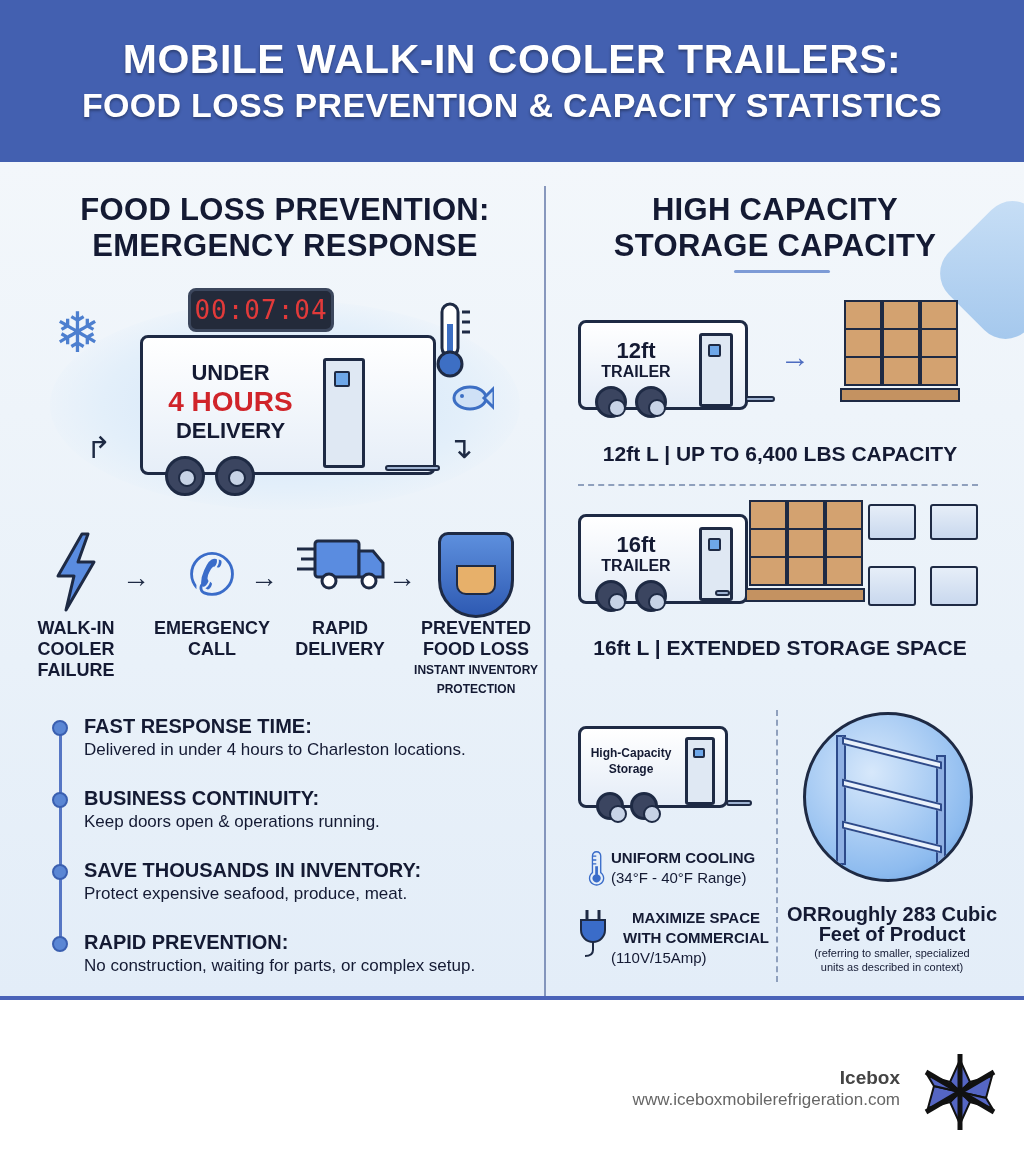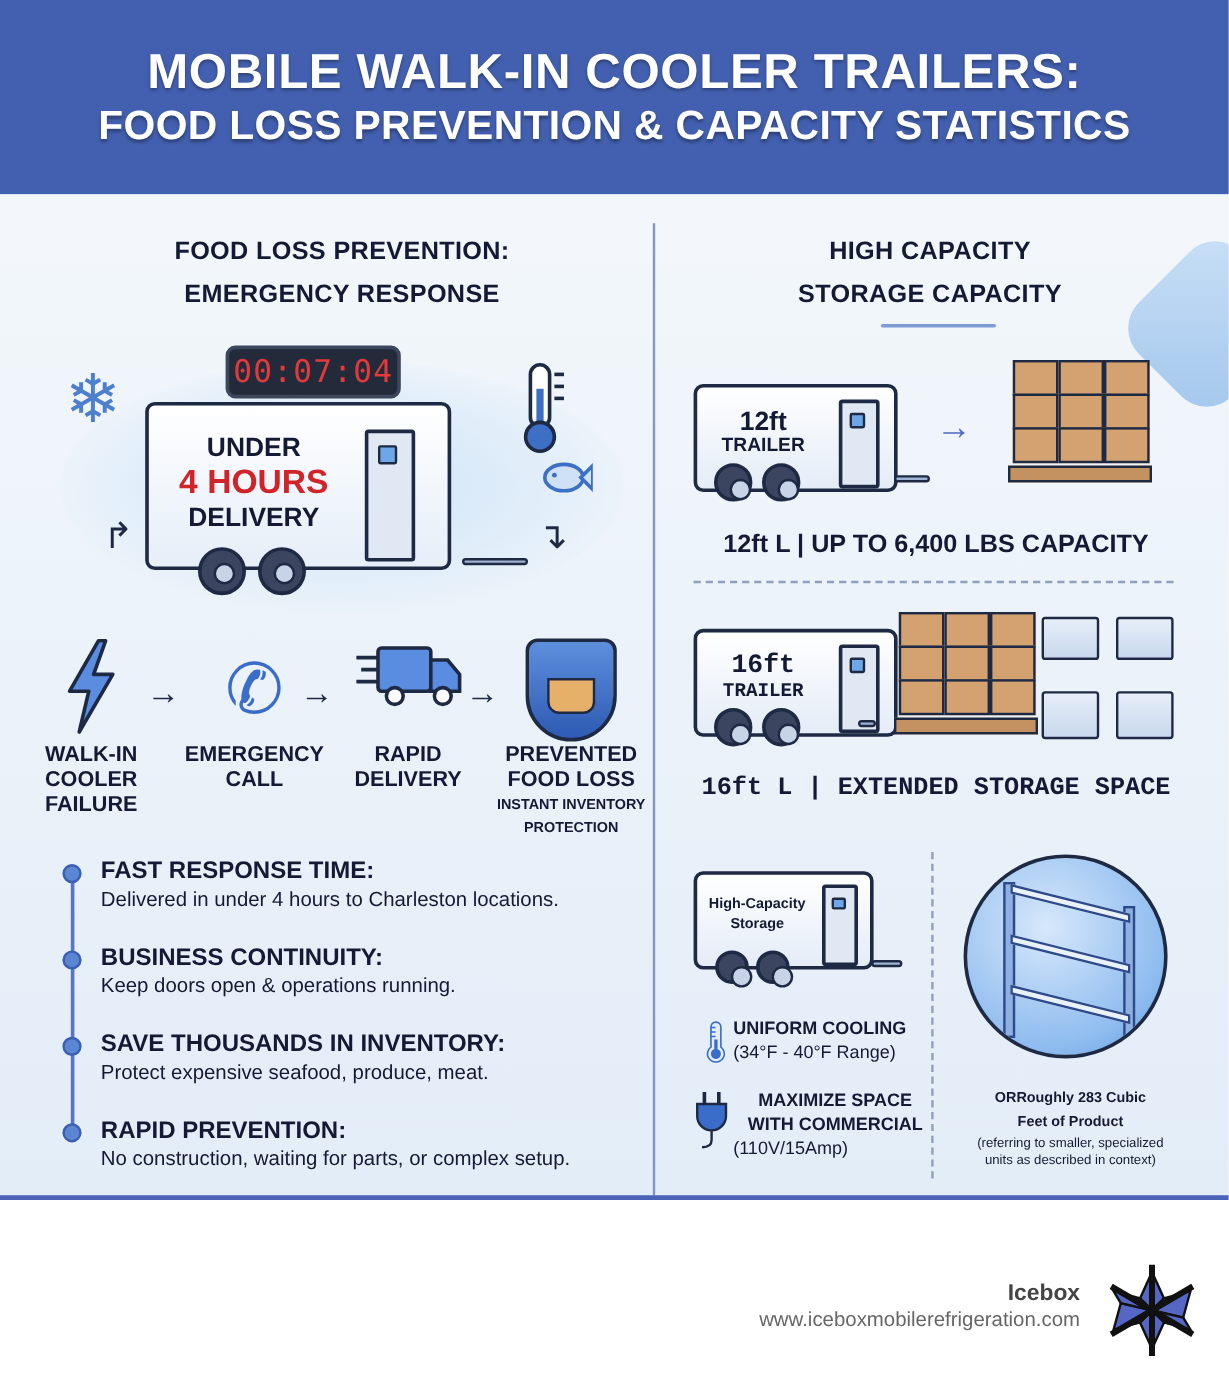--- a/index.html
+++ b/index.html
@@ -26,30 +26,30 @@
   .main-bottom-rule { position: absolute; left: 0; top: 996px; width: 1024px; height: 4px; background: #4a63b8; }
 
   .deco-wave {
     position: absolute; right: -40px; top: 48px; width: 110px; height: 120px;
     background: linear-gradient(135deg, #bfdaf5, #8fbbe9);
     border-radius: 30px; transform: rotate(45deg); opacity: 0.8;
   }
 
   .col-divider { position: absolute; left: 544px; top: 24px; width: 2px; height: 820px; background: #5a6fa3; opacity: 0.7; }
 
-  .sec-title { position: absolute; text-align: center; font-weight: 700; font-size: 21px; line-height: 36px; color: #141a33; letter-spacing: 0.3px; }
+  .sec-title { position: absolute; text-align: center; font-weight: 700; font-size: 31px; line-height: 36px; color: #141a33; letter-spacing: 0.3px; }
   .sec-title.left { left: 30px; width: 510px; top: 30px; }
   .sec-title.right { left: 560px; width: 430px; top: 30px; }
   .title-underline { position: absolute; left: 734px; top: 108px; width: 96px; height: 3px; background: #7d9bd6; border-radius: 2px; }
 
   
   .hero { position: absolute; left: 30px; top: 118px; width: 500px; height: 240px; }
   .hero-blob { position: absolute; left: 20px; top: 20px; width: 470px; height: 210px; border-radius: 50%; background: radial-gradient(ellipse at center, #cfe3f7 0%, #e3effa 55%, rgba(240,246,252,0) 75%); }
   .timer { position: absolute; left: 158px; top: 8px; width: 146px; height: 44px; background: #232a3a; border: 3px solid #3c475d; border-radius: 8px; color: #e23a3a; font-family: "DejaVu Sans Mono", monospace; font-size: 26px; text-align: center; line-height: 38px; letter-spacing: 1px; }
-  .trailer-big { position: absolute; left: 91px; top: 55px; width: 255px; height: 140px; background: linear-gradient(180deg, #ffffff, #e6eef8); border: 3px solid #1e2a44; border-radius: 8px; }
+  .trailer-big { position: absolute; left: 110px; top: 55px; width: 296px; height: 140px; background: linear-gradient(180deg, #ffffff, #e6eef8); border: 3px solid #1e2a44; border-radius: 8px; }
   .trailer-big .txt { position: absolute; left: 0; top: 22px; width: 175px; text-align: center; font-weight: 700; }
   .trailer-big .t1 { font-size: 22px; color: #141a33; }
   .trailer-big .t2 { font-size: 28px; color: #d0242a; line-height: 32px; }
   .trailer-big .t3 { font-size: 22px; color: #141a33; }
   .door { position: absolute; border: 3px solid #1e2a44; background: #dfe8f3; border-radius: 3px; }
   .door .win { position: absolute; left: 8px; top: 10px; width: 16px; height: 16px; background: #6ea7e8; border: 2px solid #1e2a44; border-radius: 2px; }
   .trailer-big .door { left: 180px; top: 20px; width: 42px; height: 110px; }
   .wheel { position: absolute; width: 40px; height: 40px; border-radius: 50%; background: #3b4560; border: 3px solid #1e2a44; }
   .wheel::after { content: ""; position: absolute; left: 10px; top: 10px; width: 14px; height: 14px; border-radius: 50%; background: #c7d3e6; border: 2px solid #1e2a44; }
   .hitch { position: absolute; height: 6px; background: #9fb3d2; border: 2px solid #1e2a44; border-radius: 3px; }
@@ -93,21 +93,21 @@
   .cart { position: absolute; width: 48px; height: 36px; background: linear-gradient(180deg, #e6eef8, #c9d8ee); border: 2px solid #1e2a44; border-radius: 3px; }
 
   .feat { position: absolute; left: 575px; width: 200px; }
   .feat .fic { position: absolute; left: 0; top: 0; font-size: 34px; color: #3a6cc9; width: 36px; text-align: center; }
   .feat .ft { position: absolute; left: 36px; top: 0; font-weight: 700; font-size: 15px; line-height: 20px; color: #141a33; }
   .feat .ft .plain { font-weight: 400; font-size: 15px; }
 
   .circle-shelf { position: absolute; left: 803px; top: 550px; width: 170px; height: 170px; border-radius: 50%; background: radial-gradient(circle at 40% 35%, #d7e8fb 0%, #8dbbef 70%, #5e95d9 100%); border: 3px solid #1e2a44; overflow: hidden; }
   .shelf-bar { position: absolute; height: 8px; background: #e9f1fb; border: 2px solid #2d4a8a; transform: skewY(14deg); }
   .shelf-post { position: absolute; width: 10px; background: #8fb0e3; border: 2px solid #2d4a8a; }
-  .cubic-title { position: absolute; left: 780px; top: 742px; width: 224px; text-align: center; font-weight: 700; font-size: 12px; line-height: 20px; color: #141a33; }
+  .cubic-title { position: absolute; left: 780px; top: 742px; width: 224px; text-align: center; font-weight: 700; font-size: 20px; line-height: 20px; color: #141a33; }
   .cubic-sub { position: absolute; left: 780px; top: 784px; width: 224px; text-align: center; font-size: 11px; line-height: 14px; color: #141a33; }
 
   
   .footer { position: absolute; left: 0; top: 1000px; width: 1024px; height: 154px; background: #ffffff; }
   .brand { position: absolute; right: 124px; top: 66px; text-align: right; }
   .brand .bname { font-weight: 700; font-size: 19px; color: #444; line-height: 24px; }
   .brand .burl { font-size: 17px; color: #666; line-height: 20px; }
   .logo { position: absolute; left: 920px; top: 52px; width: 80px; height: 80px; }
 </style>
 </head>
@@ -264,21 +264,21 @@
       <div class="box" style="left:4px; top:64px;"></div>
         <div class="box" style="left:42px; top:64px;"></div>
         <div class="box" style="left:80px; top:64px;"></div>
       <div class="base"></div>
     </div>
     <div class="cap-line" style="top:150px;">12ft L  |  UP TO 6,400 LBS CAPACITY</div>
   </div>
 
   <div class="dash-sep"></div>
 
-  <div class="rrow" style="top:334px; height:190px;font-family:Liberation Mono, monospace;">
+  <div class="rrow" style="top:324px; height:190px;">
     <div class="trailer-sm" style="left:18px; top:28px;">
       <div class="name">
         <span class="a">16ft</span>
         <span class="b">TRAILER</span>
       </div>
       <div class="door">
           <div class="win"></div>
         </div>
     </div>
     <div class="hitch" style="left:155px; top:104px; width:15px;"></div>

